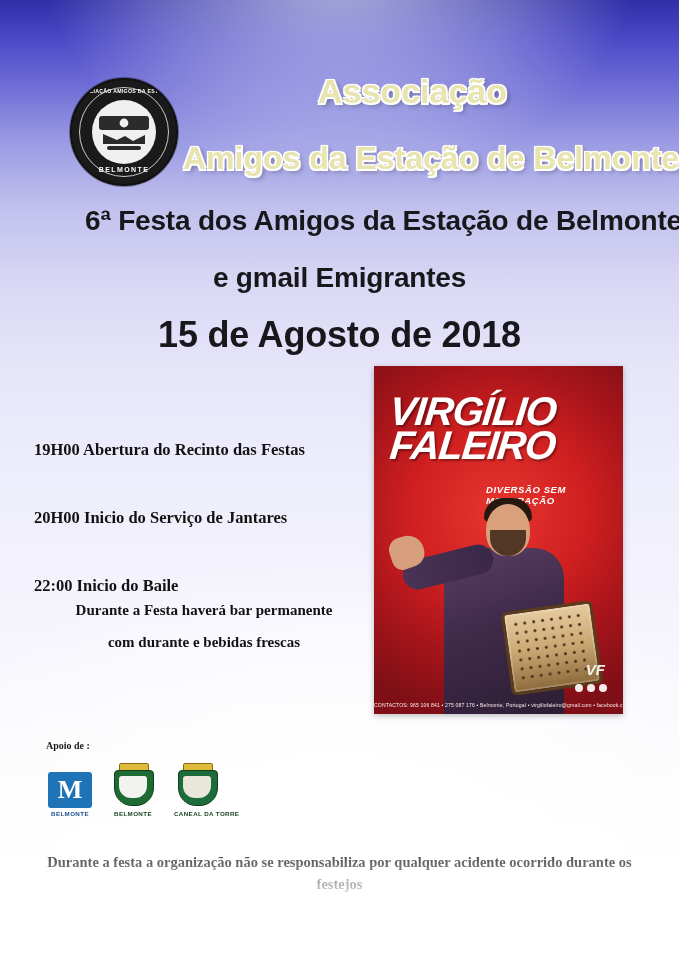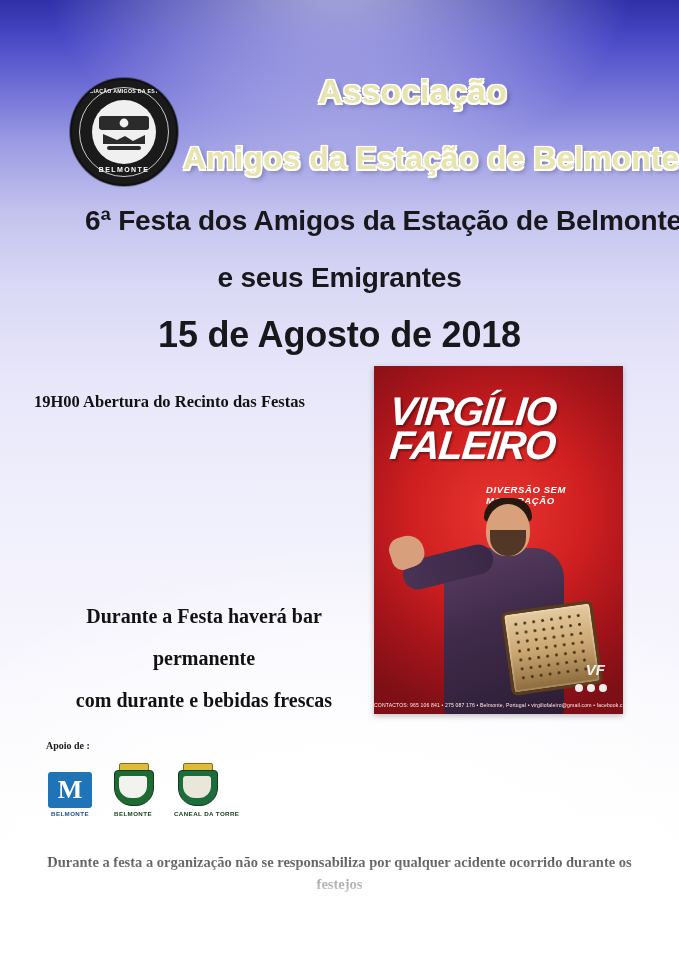--- a/index.html
+++ b/index.html
@@ -141,32 +141,33 @@
     top: 392px;
     width: 330px;
     font-family: "Liberation Serif", serif;
     color: #121212;
   }
   .schedule .row {
     font-size: 16.5px;
     font-weight: bold;
     margin-bottom: 22px;
     white-space: nowrap;
+    margin-top: 48px;
   }
   .schedule .row.indent { padding-left: 8px; }
 
   .barinfo {
     position: absolute;
     left: 34px;
     top: 595px;
     width: 340px;
     font-family: "Liberation Serif", serif;
     color: #121212;
     font-weight: bold;
-    font-size: 20px;
+    font-size: 15px;
     text-align: center;
     line-height: 2.1;
   }
 
   
   .artist {
     position: absolute;
     left: 374px;
     top: 366px;
     width: 249px;
@@ -424,25 +425,27 @@
         <rect x="10" y="36" width="34" height="4" rx="2" fill="#2b2b2b"></rect>
       </svg>
     </div>
     <div class="arc-bottom">BELMONTE</div>
   </div>
 
   <div class="assoc-line" id="assoc2">Amigos da Estação de Belmonte</div>
   <div class="assoc-line" id="assoc1">Associação</div>
 
   <div class="main-line" id="title1">6ª Festa dos Amigos da Estação de Belmonte</div>
-  <div class="main-line" id="title2">e seus Emigrantes</div>
+  <div class="main-line" id="title2">e gmail Emigrantes</div>
   <div class="main-line" id="title3">15 de Agosto de 2018</div>
 
   <div class="schedule">
     <div class="row">19H00 Abertura do Recinto das Festas</div>
+    <div class="row">20H00 Inicio do Serviço de Jantares</div>
+    <div class="row">22:00 Inicio do Baile</div>
   </div>
 
   <div class="barinfo">
     <div>Durante a Festa haverá bar permanente</div>
     <div>com durante e bebidas frescas</div>
   </div>
 
   <div class="artist">
     <div class="name">
       <span class="l1">VIRGÍLIO</span>

